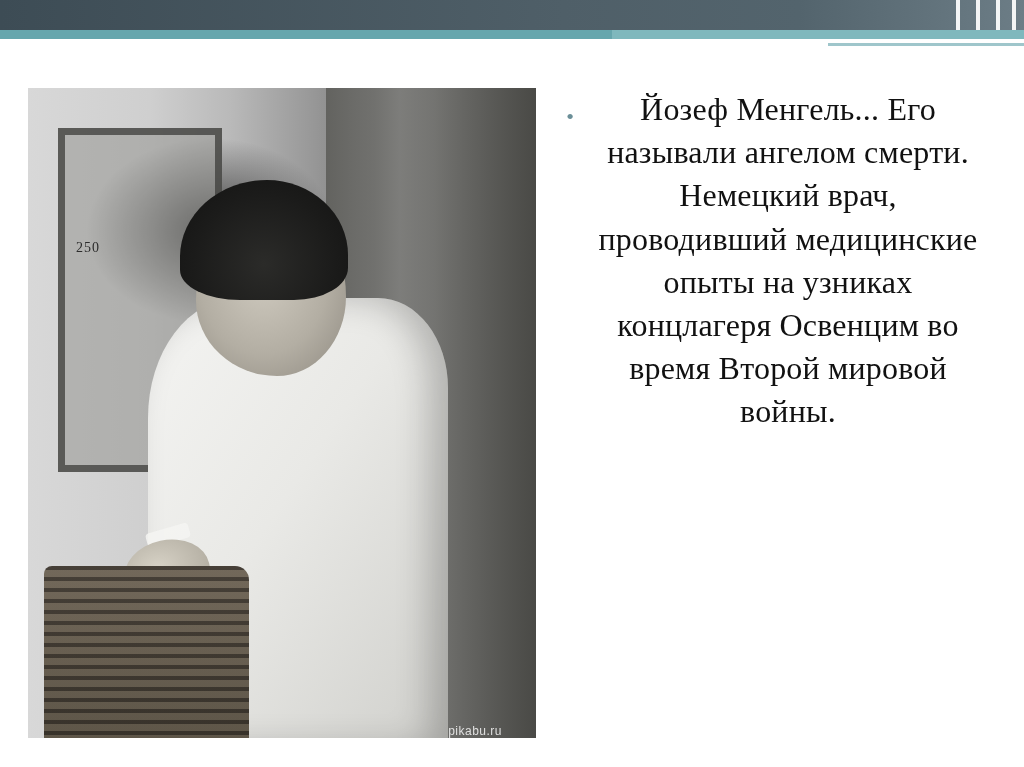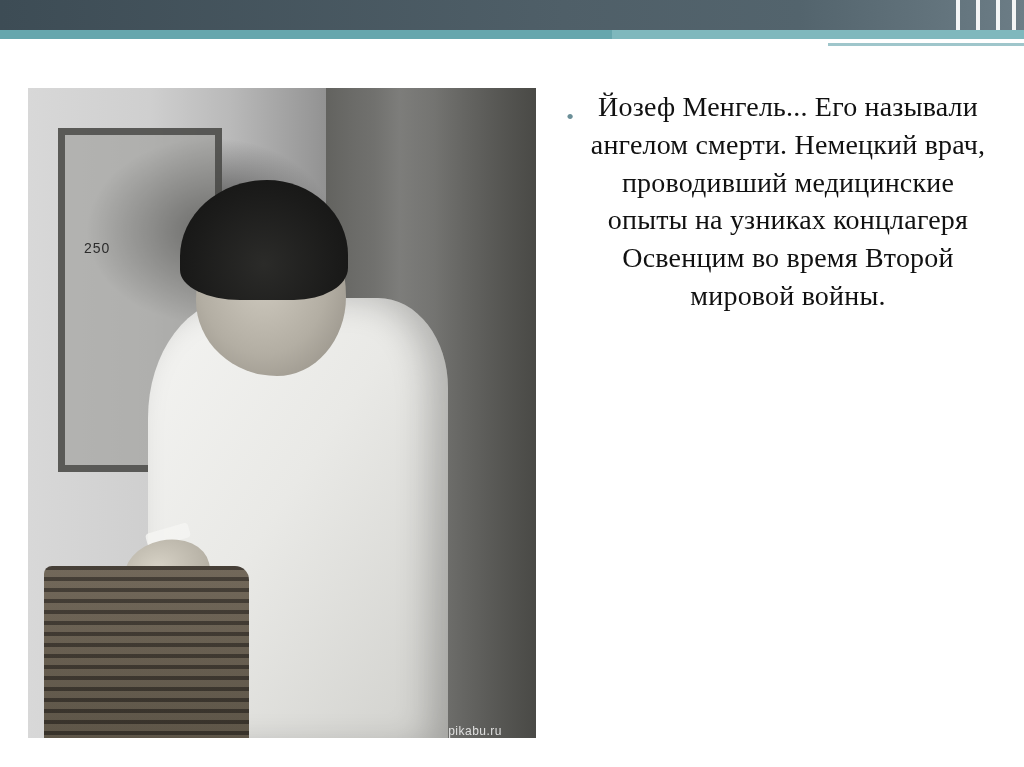--- a/index.html
+++ b/index.html
@@ -114,24 +114,24 @@
     position: absolute;
     left: 30px;
     top: 40px;
     width: 150px;
     height: 330px;
     border: 7px solid rgba(60,60,58,0.75);
     background: rgba(150,150,145,0.55);
   }
   .door-num {
     position: absolute;
-    left: 56px;
+    left: 48px;
     top: 152px;
     color: #2c2c2c;
-    font-family: Liberation Sans, sans-serif;
+    font-family: Liberation Serif, serif;
     font-size: 14px;
     letter-spacing: 1px;
   }
   
   .coat {
     position: absolute;
     left: 120px;
     top: 210px;
     width: 300px;
     height: 450px;
@@ -225,21 +225,21 @@
     margin-right: 6px;
     color: #6b8f98;
     font-size: 22px;
     line-height: 1;
     text-align: center;
   }
   .bullet-text {
     flex: 1 1 auto;
     text-align: center;
     font-family: "Liberation Serif", serif;
-    font-size: 28px;
+    font-size: 32px;
     line-height: 1.35;
     color: #111111;
     letter-spacing: 0.2px;
   }
 </style>
 </head>
 <body>
 
 <div class="banner">
   <div class="banner-dark-grad"></div>

